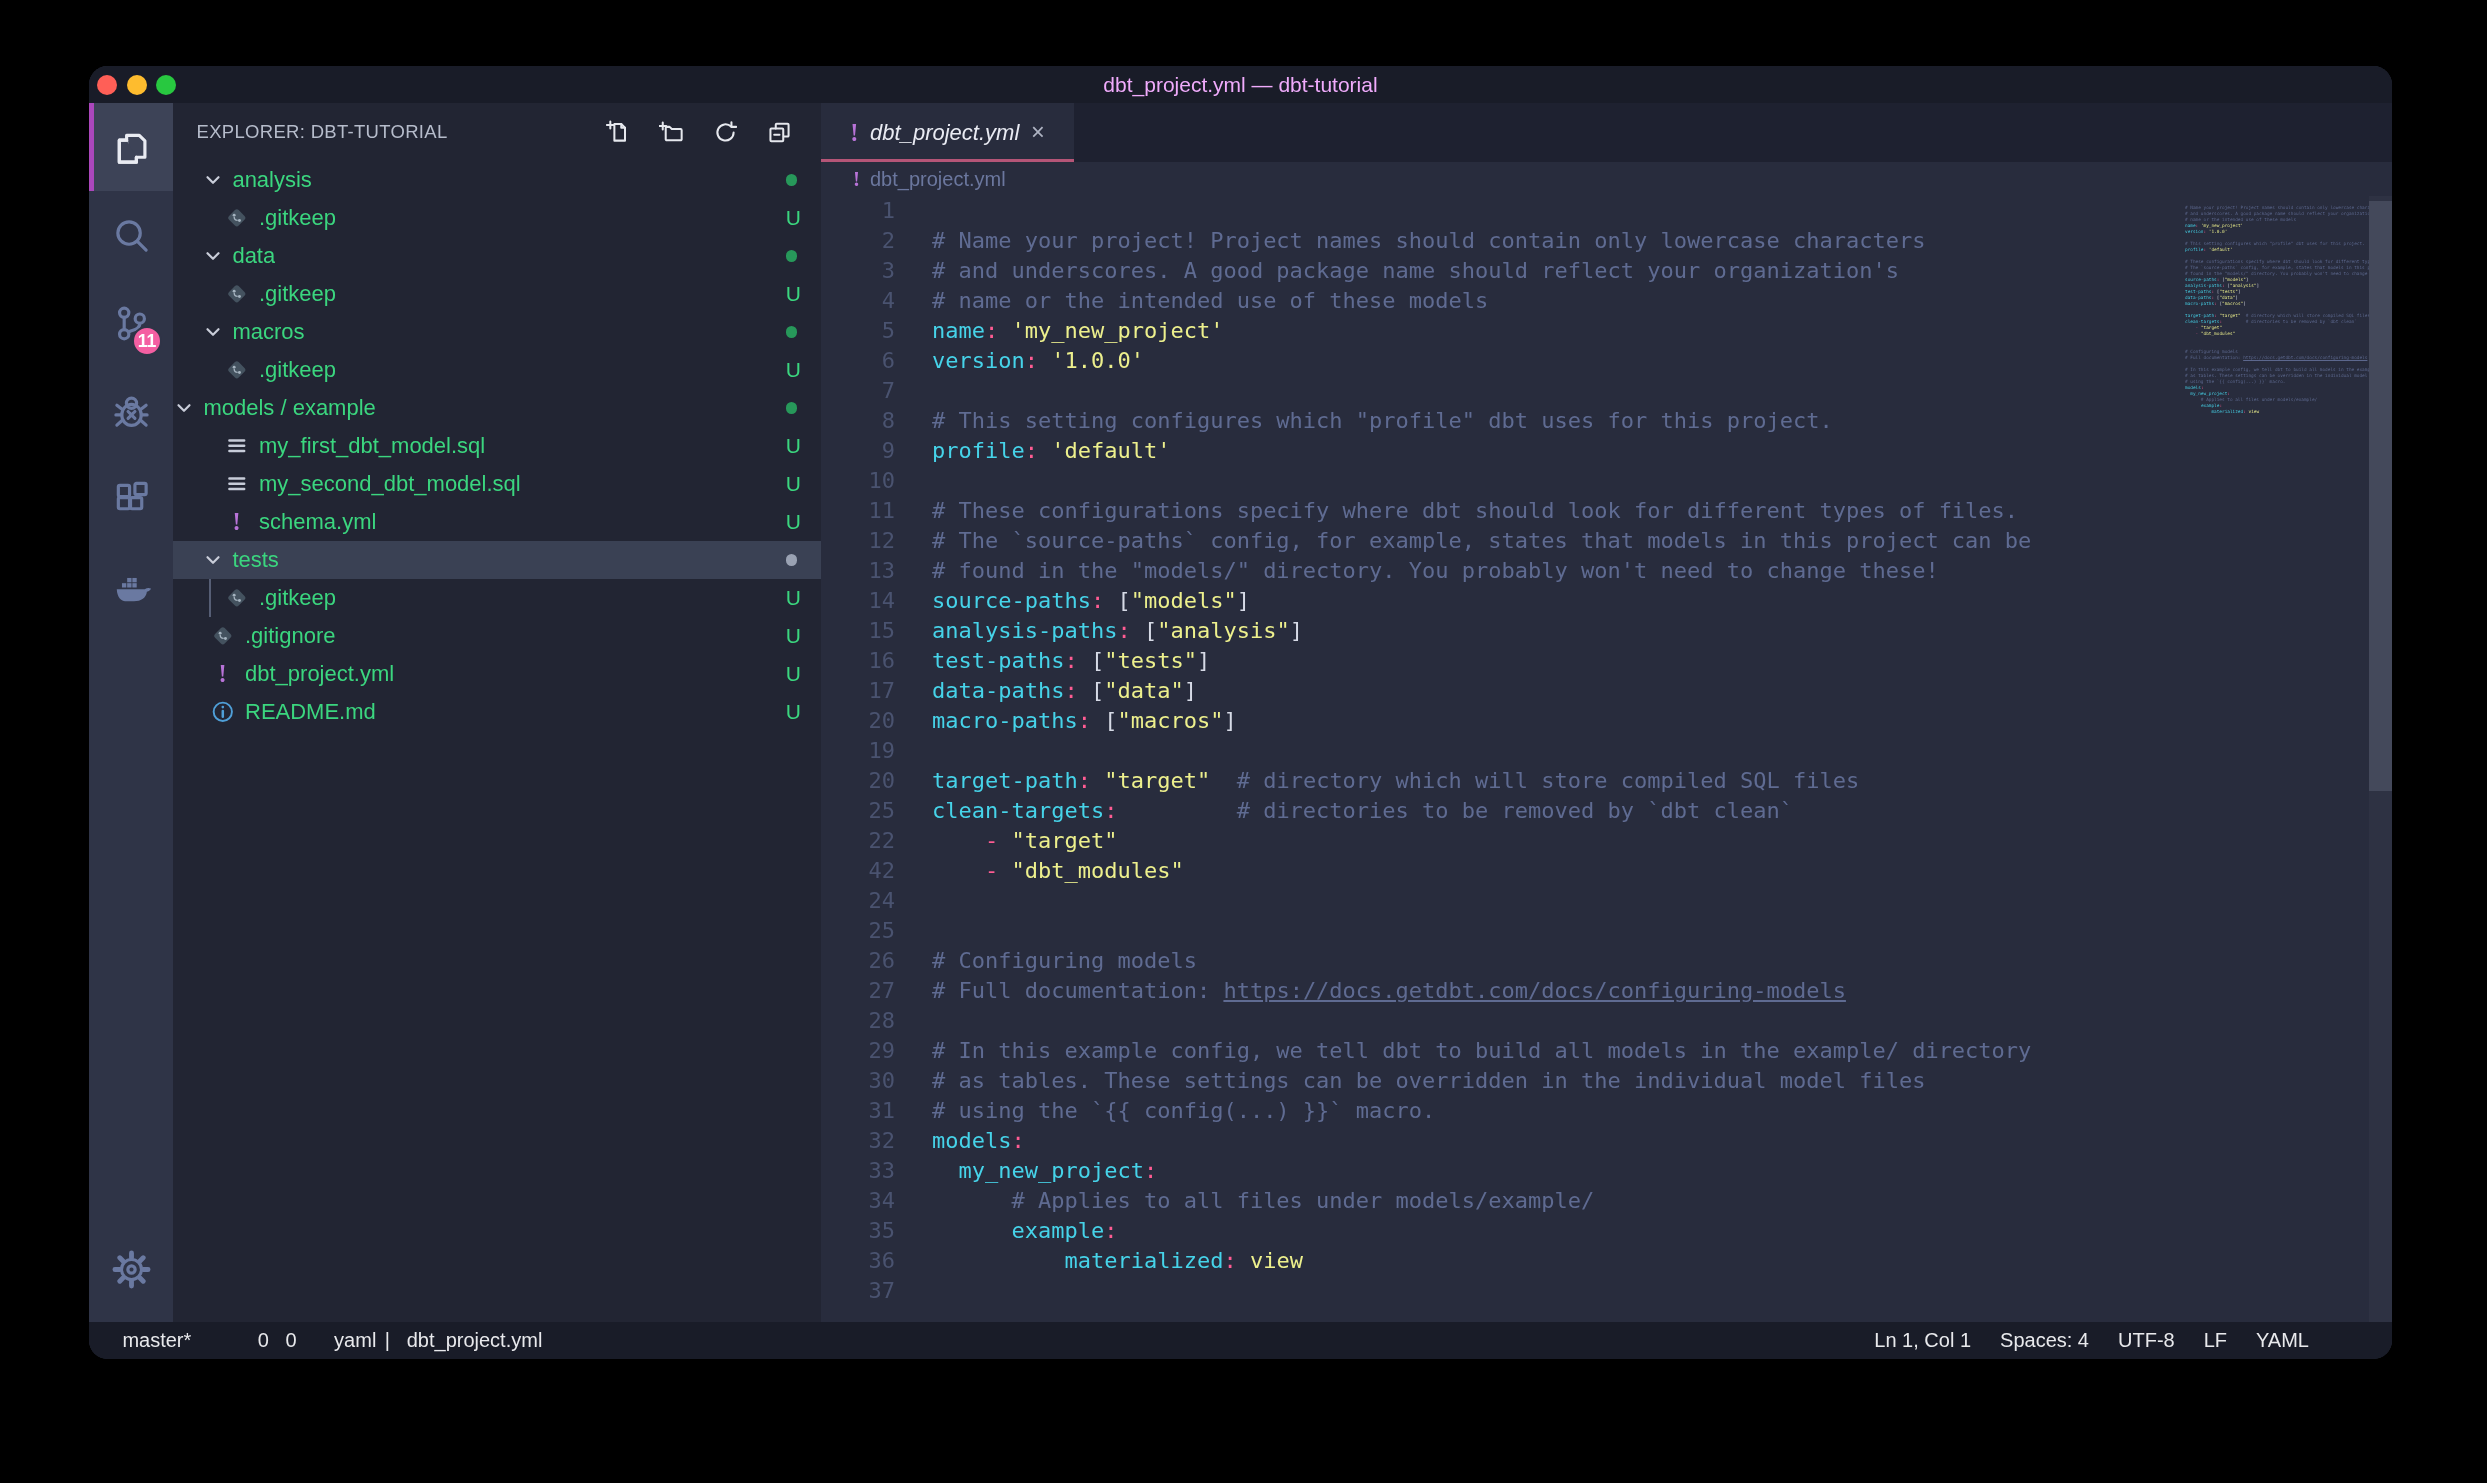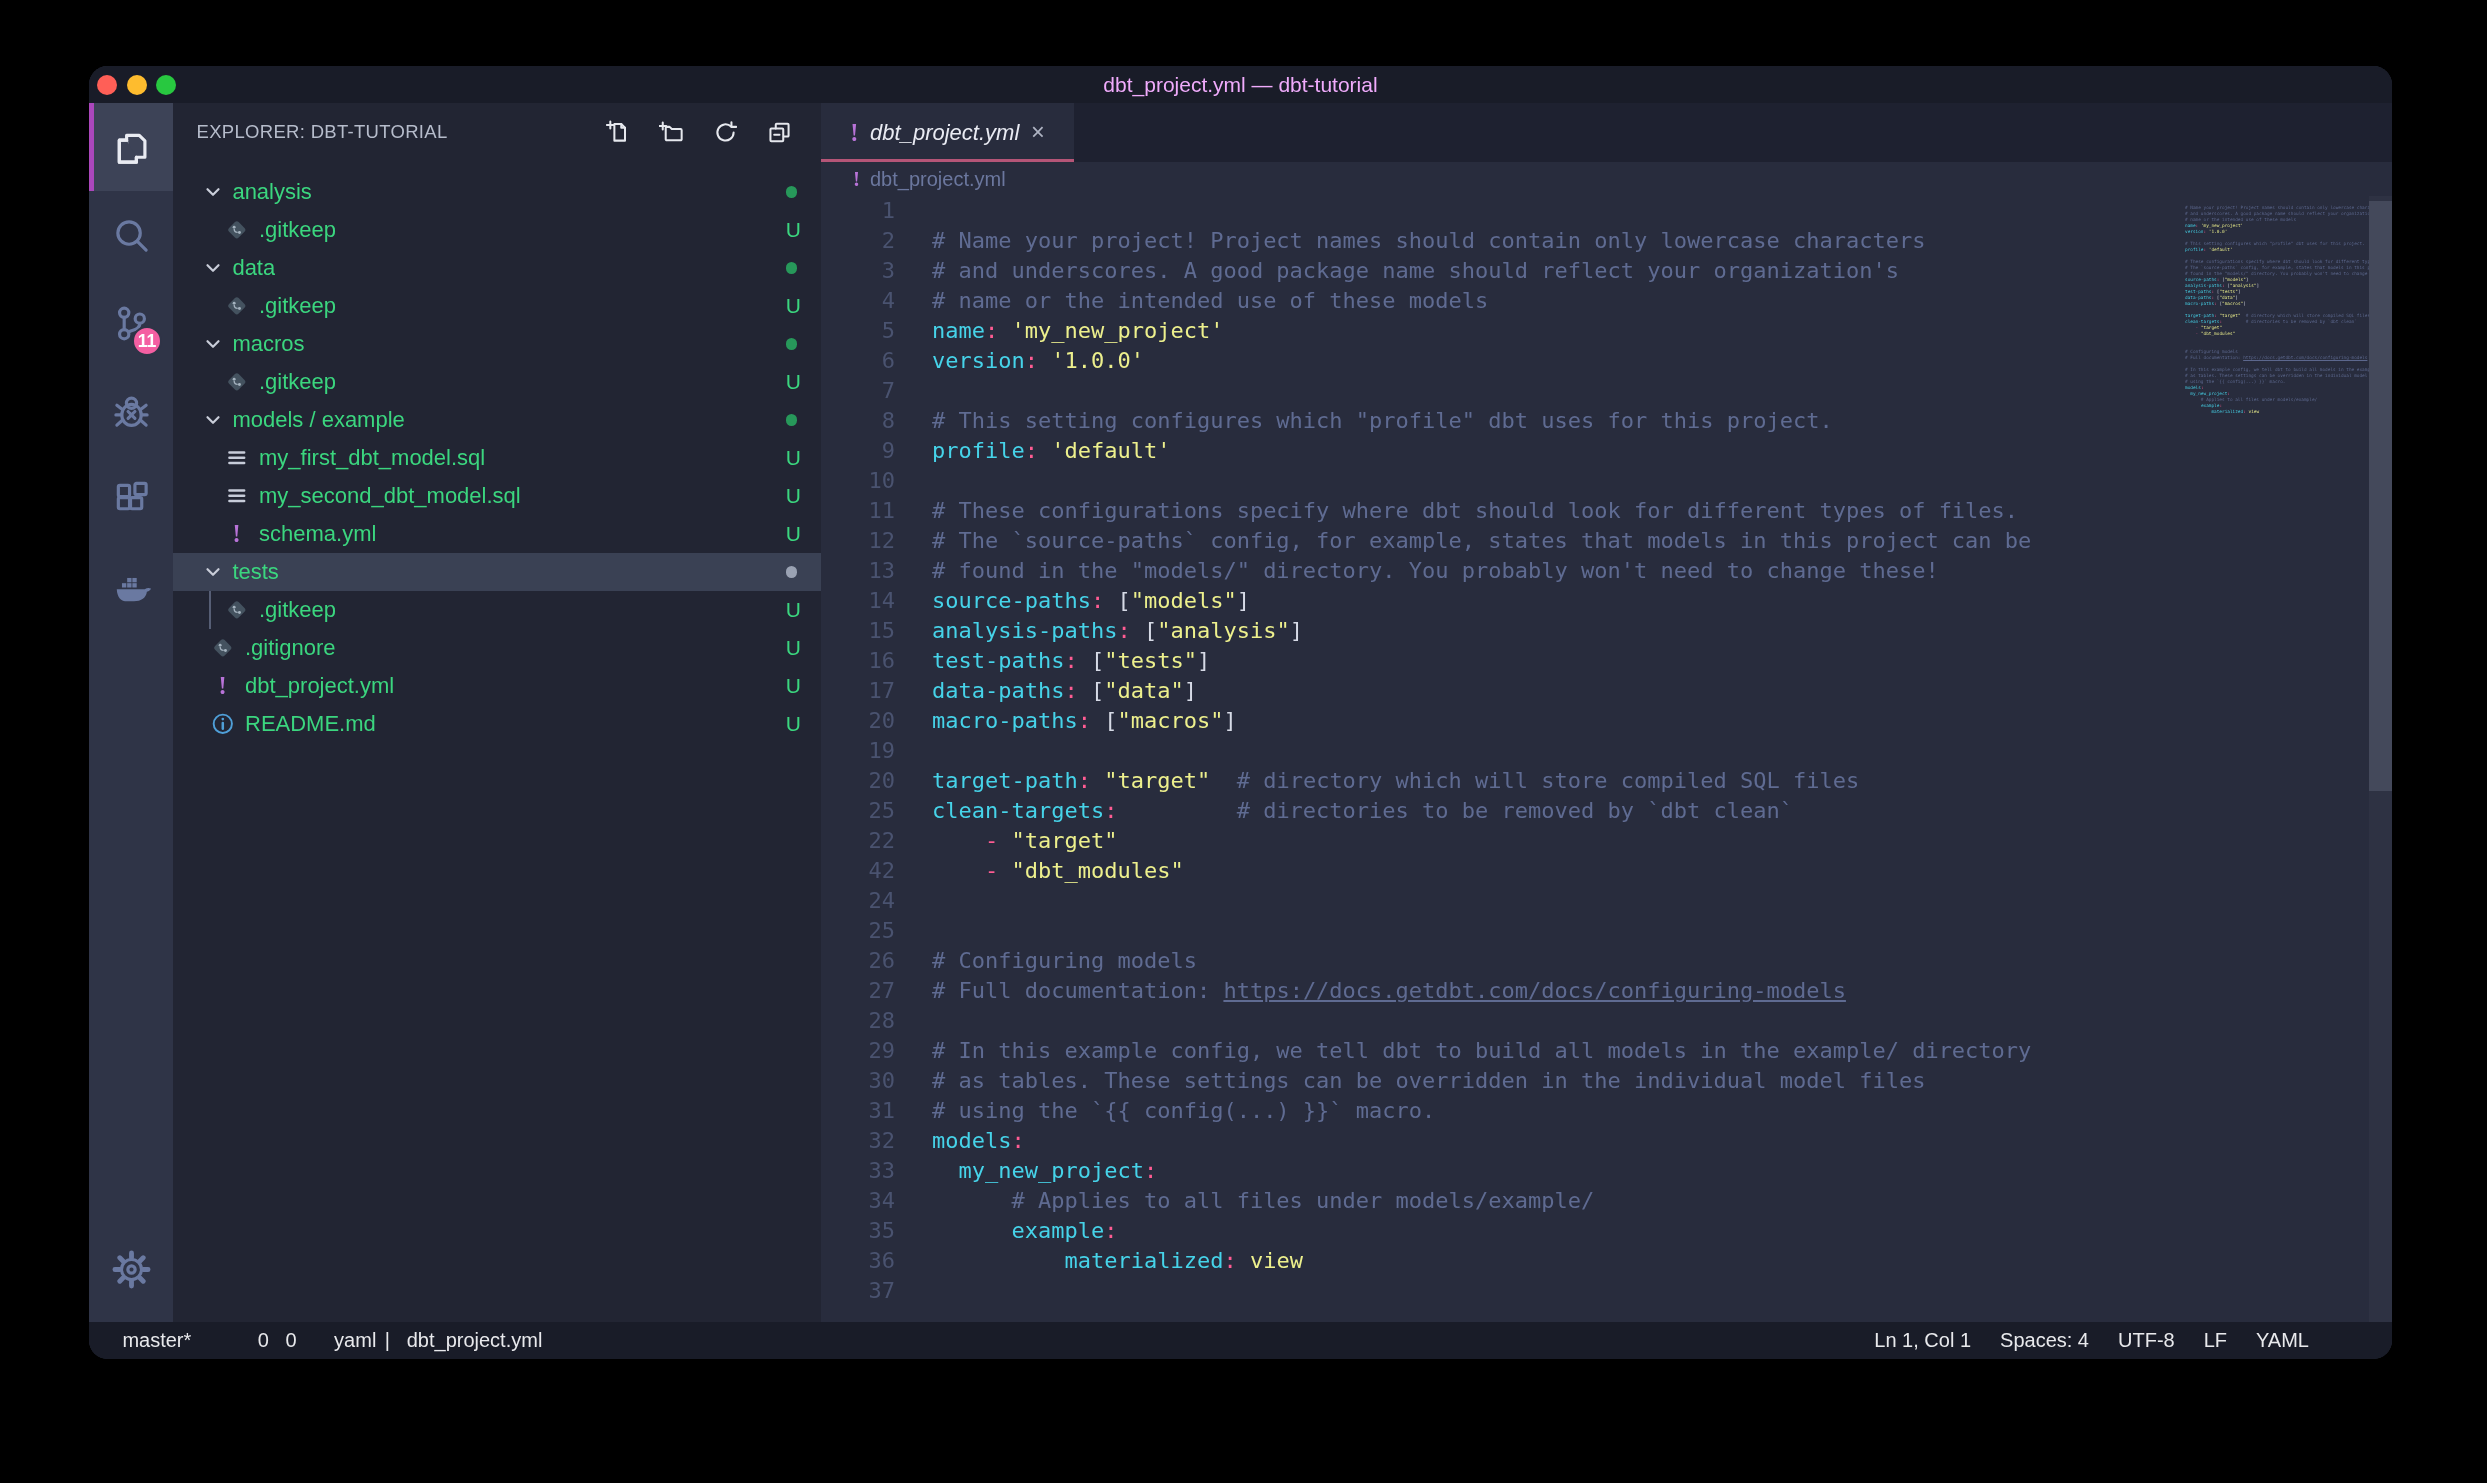--- a/index.html
+++ b/index.html
@@ -23,21 +23,21 @@
     color:#fff;font-size:17.7px;font-weight:700;display:flex;align-items:center;justify-content:center;border:2.5px solid #2f3447;box-sizing:border-box;}
   .ab-spacer{flex:1;}
   .ab-settings{height:88px;margin-bottom:8.4px;}
   
   .explorer{width:648px;background:#222533;flex:none;display:flex;flex-direction:column;overflow:hidden;}
   .exp-header{height:58px;display:flex;align-items:center;padding:0 29px 0 23.6px;flex:none;}
   .exp-title{color:#b6bccb;font-size:18.5px;letter-spacing:0.3px;flex:1;white-space:nowrap;}
   .exp-actions{display:flex;gap:29px;align-items:center;}
   .exp-actions .act{width:25px;height:25px;color:#e6e8ee;}
   .exp-actions svg{width:25px;height:25px;display:block;}
-  .tree{flex:1;position:relative;margin-top:12px;}
+  .tree{flex:1;position:relative;}
   .trow{height:38px;display:flex;align-items:center;position:relative;color:#3bd67f;font-size:22px;}
   .trow.selected{background:#3a4154;}
   .twisty{width:22px;height:22px;margin-right:8.4px;flex:none;color:#c9cdd9;}
   .twisty svg{width:22px;height:22px;display:block;}
   .ficon{width:25px;height:25px;margin-right:10px;flex:none;display:flex;align-items:center;justify-content:center;}
   .ficon svg{width:23.6px;height:23.6px;display:block;}
   .excl{color:#b873d8;font-weight:700;font-size:24.5px;font-family:"Liberation Serif",serif;}
   .tlabel{white-space:nowrap;overflow:hidden;}
   .tbadge{position:absolute;right:20px;font-size:21px;color:#3bd67f;}
   .tdot{position:absolute;right:23.6px;width:11.8px;height:11.8px;border-radius:50%;background:#27985a;}
@@ -239,21 +239,21 @@
               <svg viewBox="0 0 16 16">
                 <rect x="3.4" y="3.4" width="9.2" height="9.2" rx="1.8" transform="rotate(45 8 8)" fill="#44525f"></rect>
                 <circle cx="6.2" cy="6.2" r="1" fill="#a5b3bf"></circle>
                 <circle cx="9.8" cy="9.8" r="1" fill="#a5b3bf"></circle>
                 <path d="M6.2 7.3c0 1.7.9 2.4 2.4 2.4" stroke="#a5b3bf" stroke-width=".9" fill="none"></path>
               </svg>
             </span>
             <span class="tlabel">.gitkeep</span>
             <span class="tbadge">U</span>
           </div>
-          <div class="trow" style="padding-left: 29px;">
+          <div class="trow" style="">
             <span class="twisty">
               <svg viewBox="0 0 16 16" fill="none" stroke="currentColor" stroke-width="1.3" stroke-linecap="round" stroke-linejoin="round">
                 <path stroke-width="1.6" d="M4 6l4 4 4-4"></path>
               </svg>
             </span>
             <span class="tlabel">models / example</span>
             <span class="tdot"></span>
           </div>
           <div class="trow" style="padding-left: 51px;">
             <span class="ficon">

